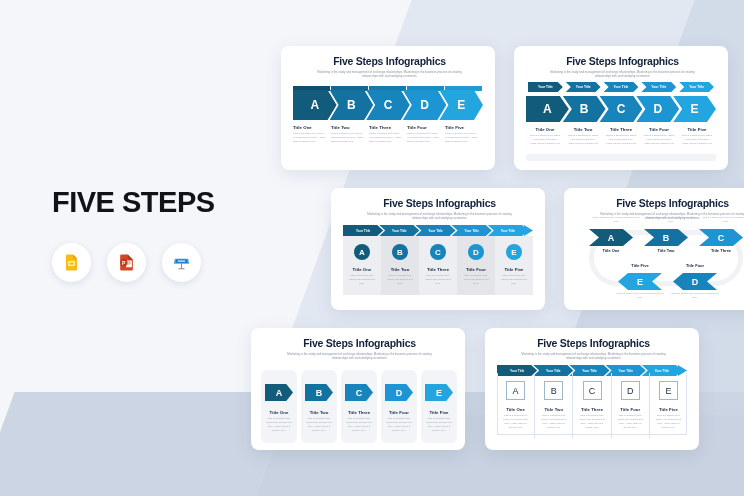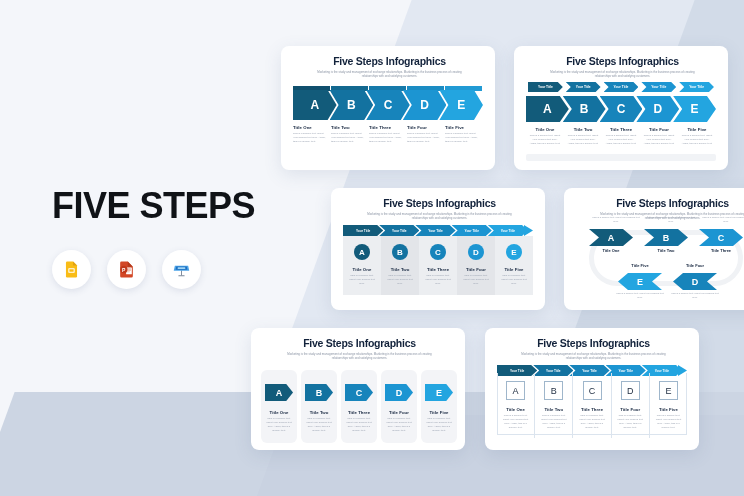--- a/index.html
+++ b/index.html
@@ -47,21 +47,21 @@
   }
 
   
   .hero {
     position:absolute;
     left: 52px; top: 188px;
     width: 220px;
     z-index: 4;
   }
   .hero-title {
-    font-size: 36px;
+    font-size: 29px;
     font-weight: 800;
     letter-spacing: -0.5px;
     color: #101317;
     line-height: 1;
     white-space: nowrap;
   }
   .hero-icons {
     margin-top: 26px;
     display:flex;
     gap: 16px;

